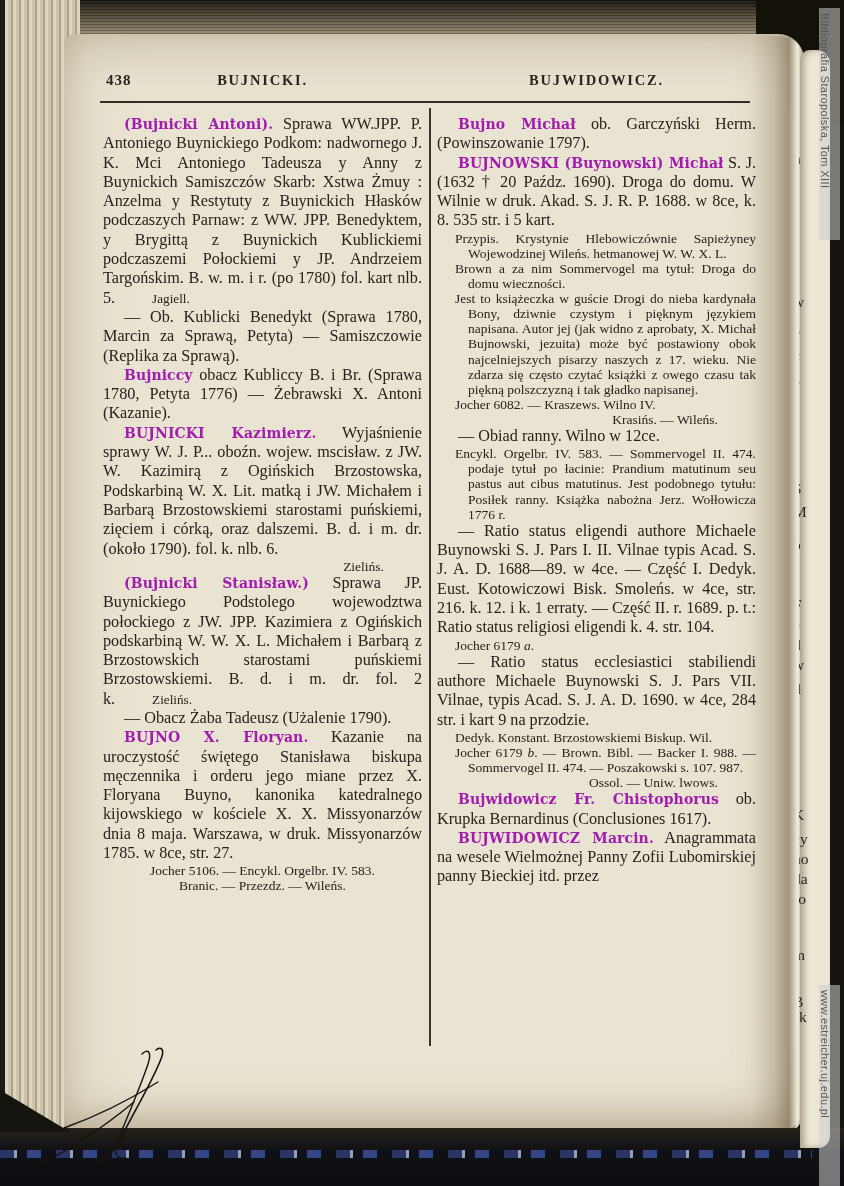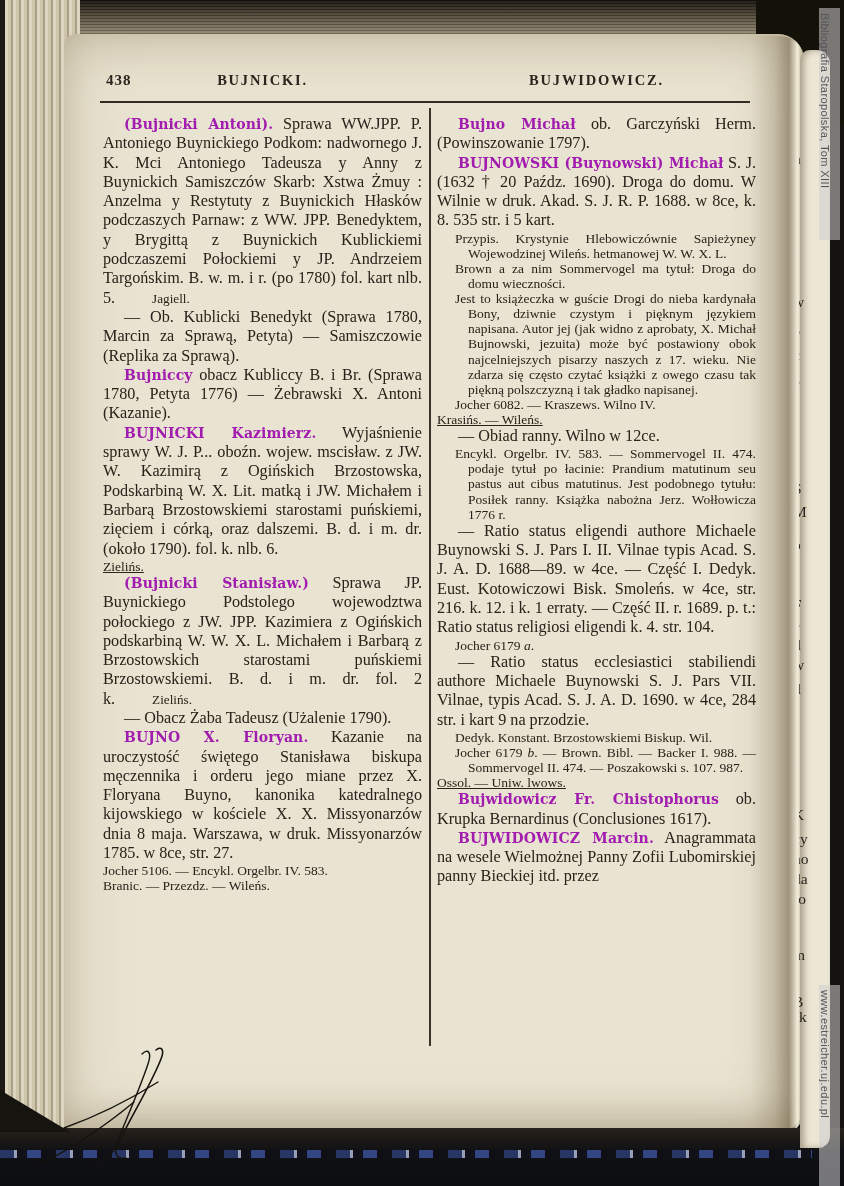--- a/index.html
+++ b/index.html
@@ -34,22 +34,22 @@
   .head-rule{position:absolute;left:36px;top:67px;width:650px;height:2px;background:#332c23;}
   .col-divider{position:absolute;left:365px;top:74px;width:2px;height:938px;background:#3c342a;}
   
   .col{position:absolute;top:81px;width:319px;font-size:16.2px;line-height:19.3px;color:#28221a;}
   .col-left{left:39px;}
   .col-right{left:373px;}
   p.b{margin:0;text-indent:1.3em;text-align:justify;}
   p.b0{margin:0;text-align:justify;}
   p.n,p.nc,p.nr{font-size:13.5px;line-height:15.1px;margin:0;}
   p.n{margin-left:18px;padding-left:13px;text-indent:-13px;text-align:justify;}
-  p.nc{text-align:left;}
-  p.nr{padding-right:38px;text-decoration:underline;}
+  p.nc{text-align:center;}
+  p.nr{text-align:right;padding-right:38px;}
   span.bold{font-family:"DejaVu Serif",serif;font-weight:bold;font-size:14px;letter-spacing:.1px;color:#a21caf;}
   span.src{font-size:13.2px;margin-left:2.8em;}
   span.it{font-style:italic;}
   
   .curl{position:absolute;left:750px;top:36px;width:54px;height:1100px;z-index:4;border-radius:0 24px 26px 0;
     background:linear-gradient(to right,rgba(0,0,0,0) 0%,rgba(120,105,75,.18) 45%,rgba(90,75,50,.38) 72%,rgba(245,240,222,.95) 88%,rgba(150,135,105,.55) 100%);}
   .next-page{position:absolute;left:800px;top:50px;width:30px;height:1098px;z-index:5;background:#ece6d4;
     border-radius:10px 14px 12px 0;box-shadow:inset 4px 0 6px rgba(90,75,50,.45);}
   .frag-strip{position:absolute;left:799px;top:0;width:17px;height:1186px;z-index:6;overflow:hidden;}
   .frag{position:absolute;left:-6px;font-family:"Liberation Serif",serif;font-size:15.5px;color:#2b251d;}

